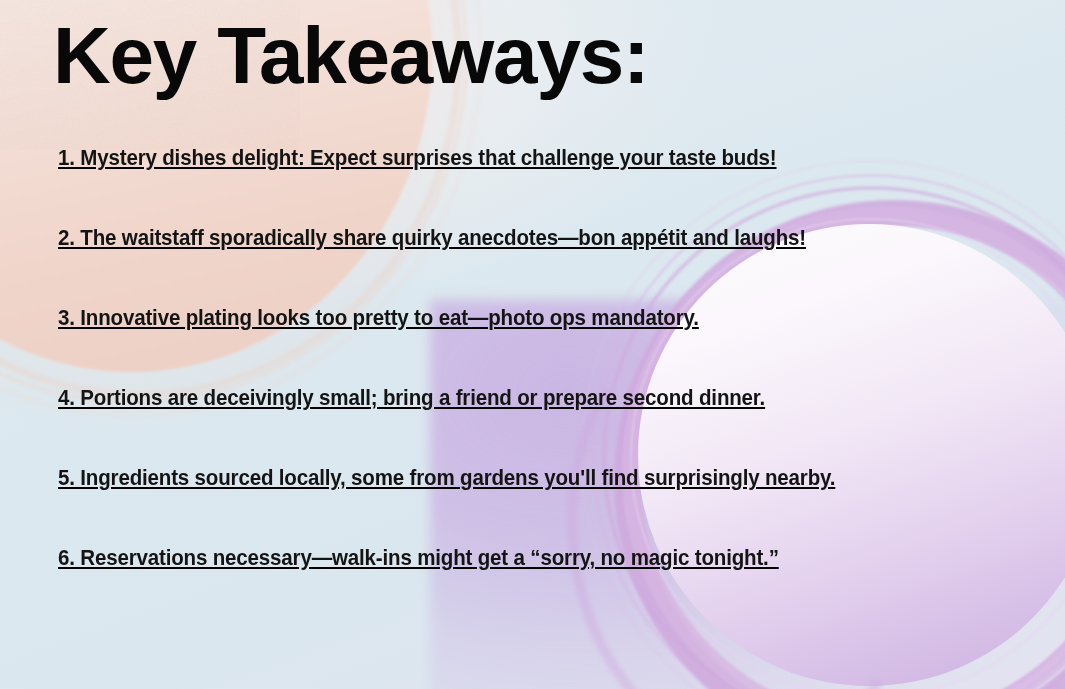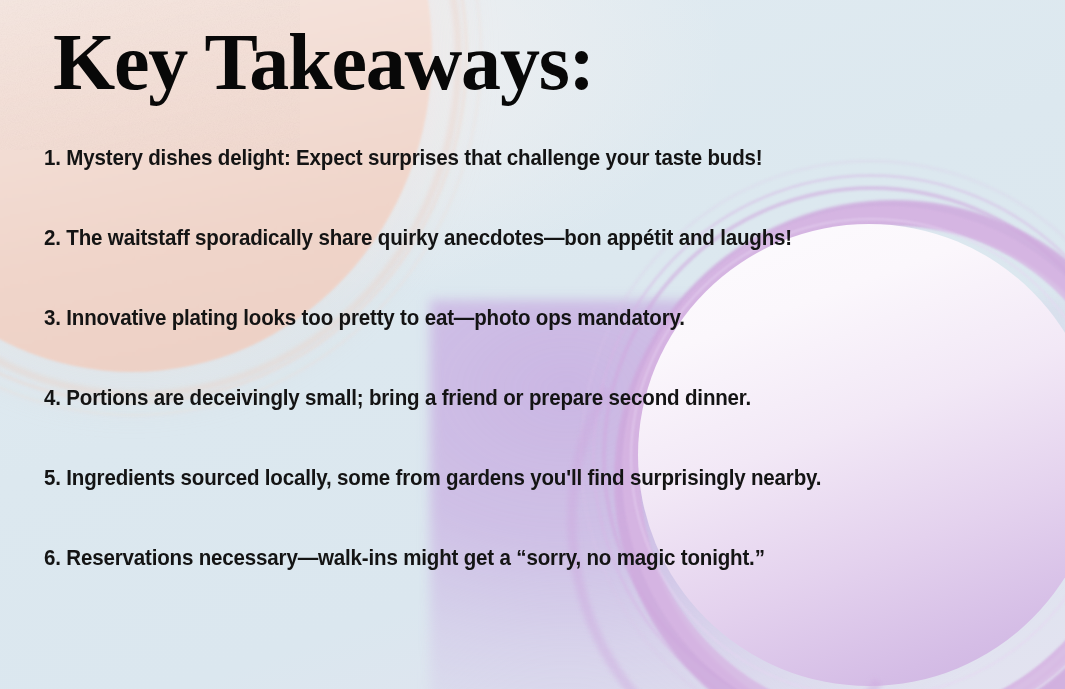--- a/index.html
+++ b/index.html
@@ -194,35 +194,36 @@
 
   
   .content {
     position: absolute;
     inset: 0;
   }
 
   .title {
     position: absolute;
     left: 53px;
-    top: 22px;
-    font-family: Liberation Serif, serif;
+    top: 16px;
+    font-family: Liberation Sans, sans-serif;
     font-weight: 700;
     font-size: 80px;
     line-height: 1.0;
     letter-spacing: -1.2px;
     color: #080808;
     white-space: nowrap;
   }
 
   .takeaways {
     position: absolute;
-    left: 44px;
+    left: 58px;
     top: 148px;
     width: 960px;
+    text-decoration: underline;
   }
   .takeaway-item {
     font-family: "Liberation Sans", sans-serif;
     font-weight: 700;
     font-size: 21.5px;
     line-height: 1;
     letter-spacing: -0.18px;
     color: #141414;
     height: 80px;
     white-space: nowrap;

